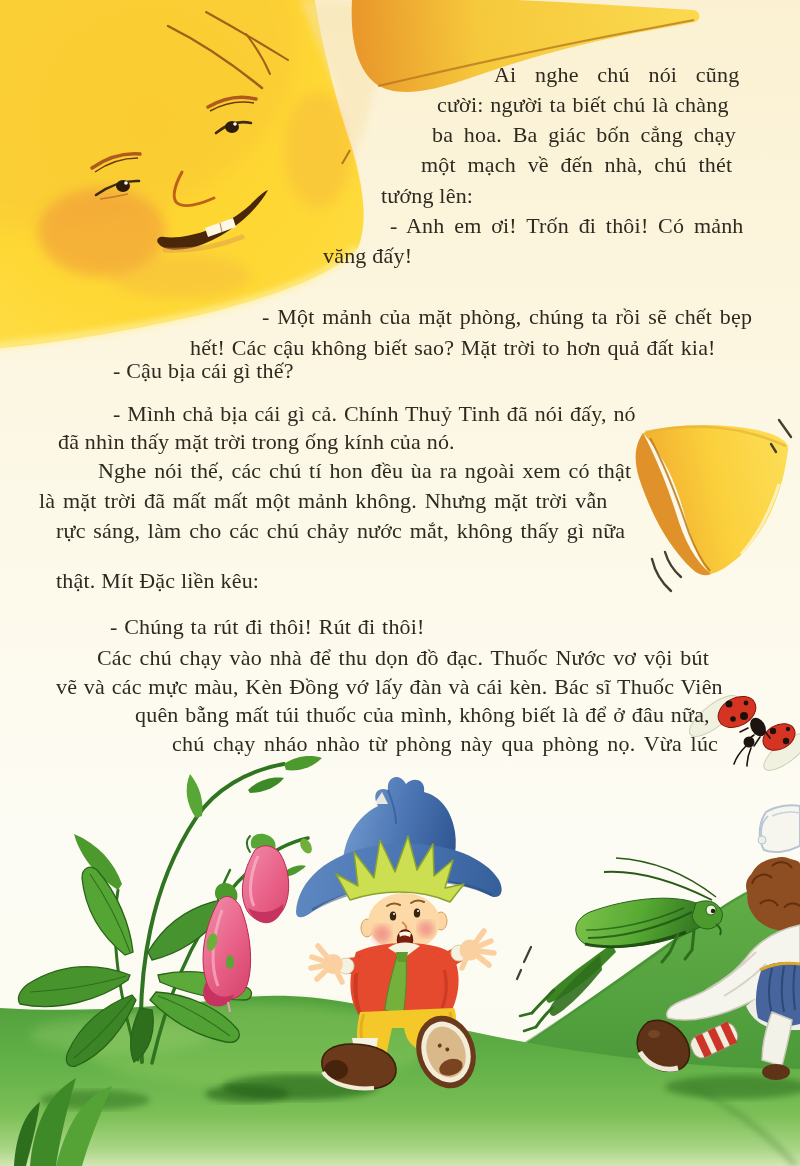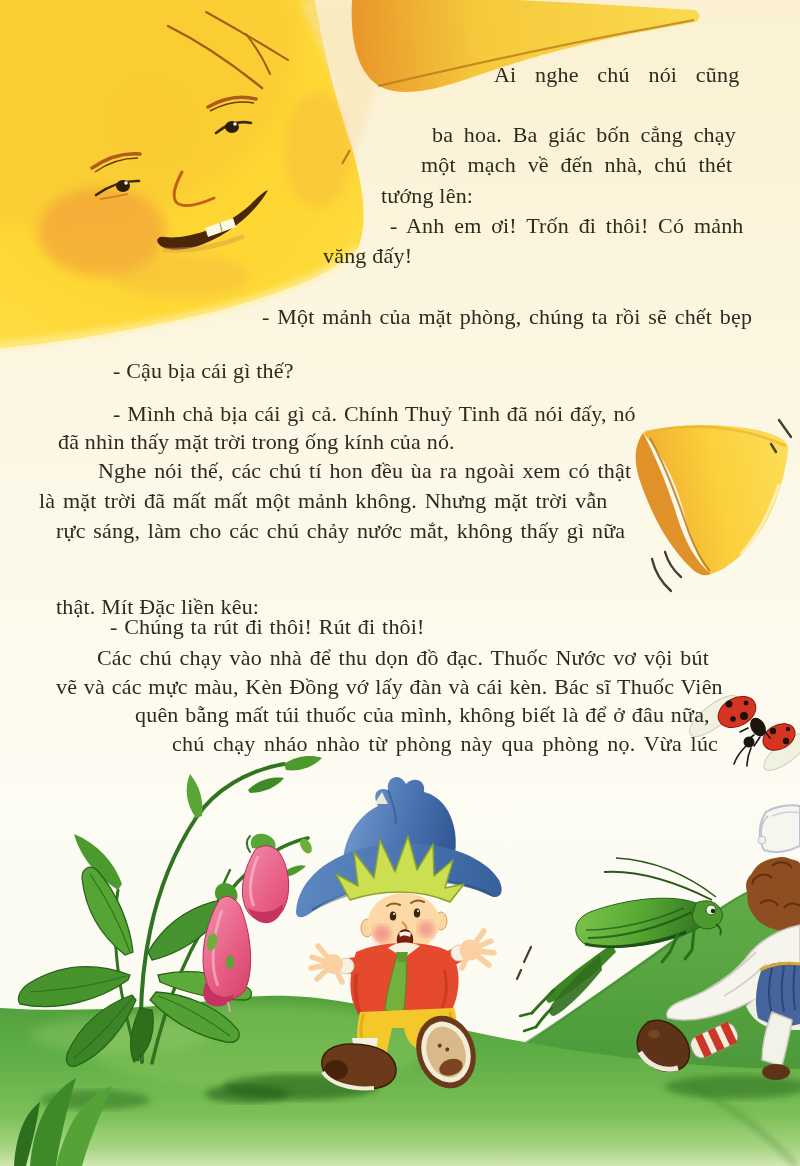--- a/index.html
+++ b/index.html
@@ -388,33 +388,35 @@
       <path d="M 754 735 L 746 741"></path>
           <path d="M 760 737 L 754 746"></path>
       <path d="M 764 730 L 770 738"></path>
           <path d="M 748 728 L 740 732"></path>
     </g>
   </g>
 </svg>
 
 <div class="text-layer">
   <div class="line" style="left:494px;top:62px;word-spacing:13px">Ai nghe chú nói cũng</div>
+  <div class="line" style="left:437px;top:92px;word-spacing:1px">cười: người ta biết chú là chàng</div>
   <div class="line" style="left:432px;top:122px;word-spacing:5px">ba hoa. Ba giác bốn cẳng chạy</div>
   <div class="line" style="left:421px;top:152px;word-spacing:6px">một mạch về đến nhà, chú thét</div>
   <div class="line" style="left:381px;top:183px;word-spacing:0">tướng lên:</div>
   <div class="line" style="left:390px;top:213px;word-spacing:4px">- Anh em ơi! Trốn đi thôi! Có mảnh</div>
   <div class="line" style="left:323px;top:243px;word-spacing:0">văng đấy!</div>
   <div class="line" style="left:262px;top:304px;word-spacing:2px">- Một mảnh của mặt phòng, chúng ta rồi sẽ chết bẹp</div>
+  <div class="line" style="left:190px;top:335px;word-spacing:1px">hết! Các cậu không biết sao? Mặt trời to hơn quả đất kia!</div>
   <div class="line" style="left:113px;top:358px;word-spacing:0">- Cậu bịa cái gì thế?</div>
   <div class="line" style="left:113px;top:401px;word-spacing:1px">- Mình chả bịa cái gì cả. Chính Thuỷ Tinh đã nói đấy, nó</div>
   <div class="line" style="left:58px;top:429px;word-spacing:0">đã nhìn thấy mặt trời trong ống kính của nó.</div>
   <div class="line" style="left:98px;top:458px;word-spacing:2px">Nghe nói thế, các chú tí hon đều ùa ra ngoài xem có thật</div>
   <div class="line" style="left:39px;top:488px;word-spacing:2px">là mặt trời đã mất mất một mảnh không. Nhưng mặt trời vẫn</div>
   <div class="line" style="left:56px;top:518px;word-spacing:2px">rực sáng, làm cho các chú chảy nước mắt, không thấy gì nữa</div>
-  <div class="line" style="left:56px;top:594px;word-spacing:0">thật. Mít Đặc liền kêu:</div>
+  <div class="line" style="left:56px;top:568px;word-spacing:0">thật. Mít Đặc liền kêu:</div>
   <div class="line" style="left:110px;top:614px;word-spacing:1px">- Chúng ta rút đi thôi! Rút đi thôi!</div>
   <div class="line" style="left:97px;top:645px;word-spacing:2px">Các chú chạy vào nhà để thu dọn đồ đạc. Thuốc Nước vơ vội bút</div>
   <div class="line" style="left:56px;top:674px;word-spacing:1px">vẽ và các mực màu, Kèn Đồng vớ lấy đàn và cái kèn. Bác sĩ Thuốc Viên</div>
   <div class="line" style="left:135px;top:702px;word-spacing:1px">quên bẵng mất túi thuốc của mình, không biết là để ở đâu nữa,</div>
   <div class="line" style="left:172px;top:731px;word-spacing:3px">chú chạy nháo nhào từ phòng này qua phòng nọ. Vừa lúc</div>
 </div>
 
 </main>
 
 </body></html>

